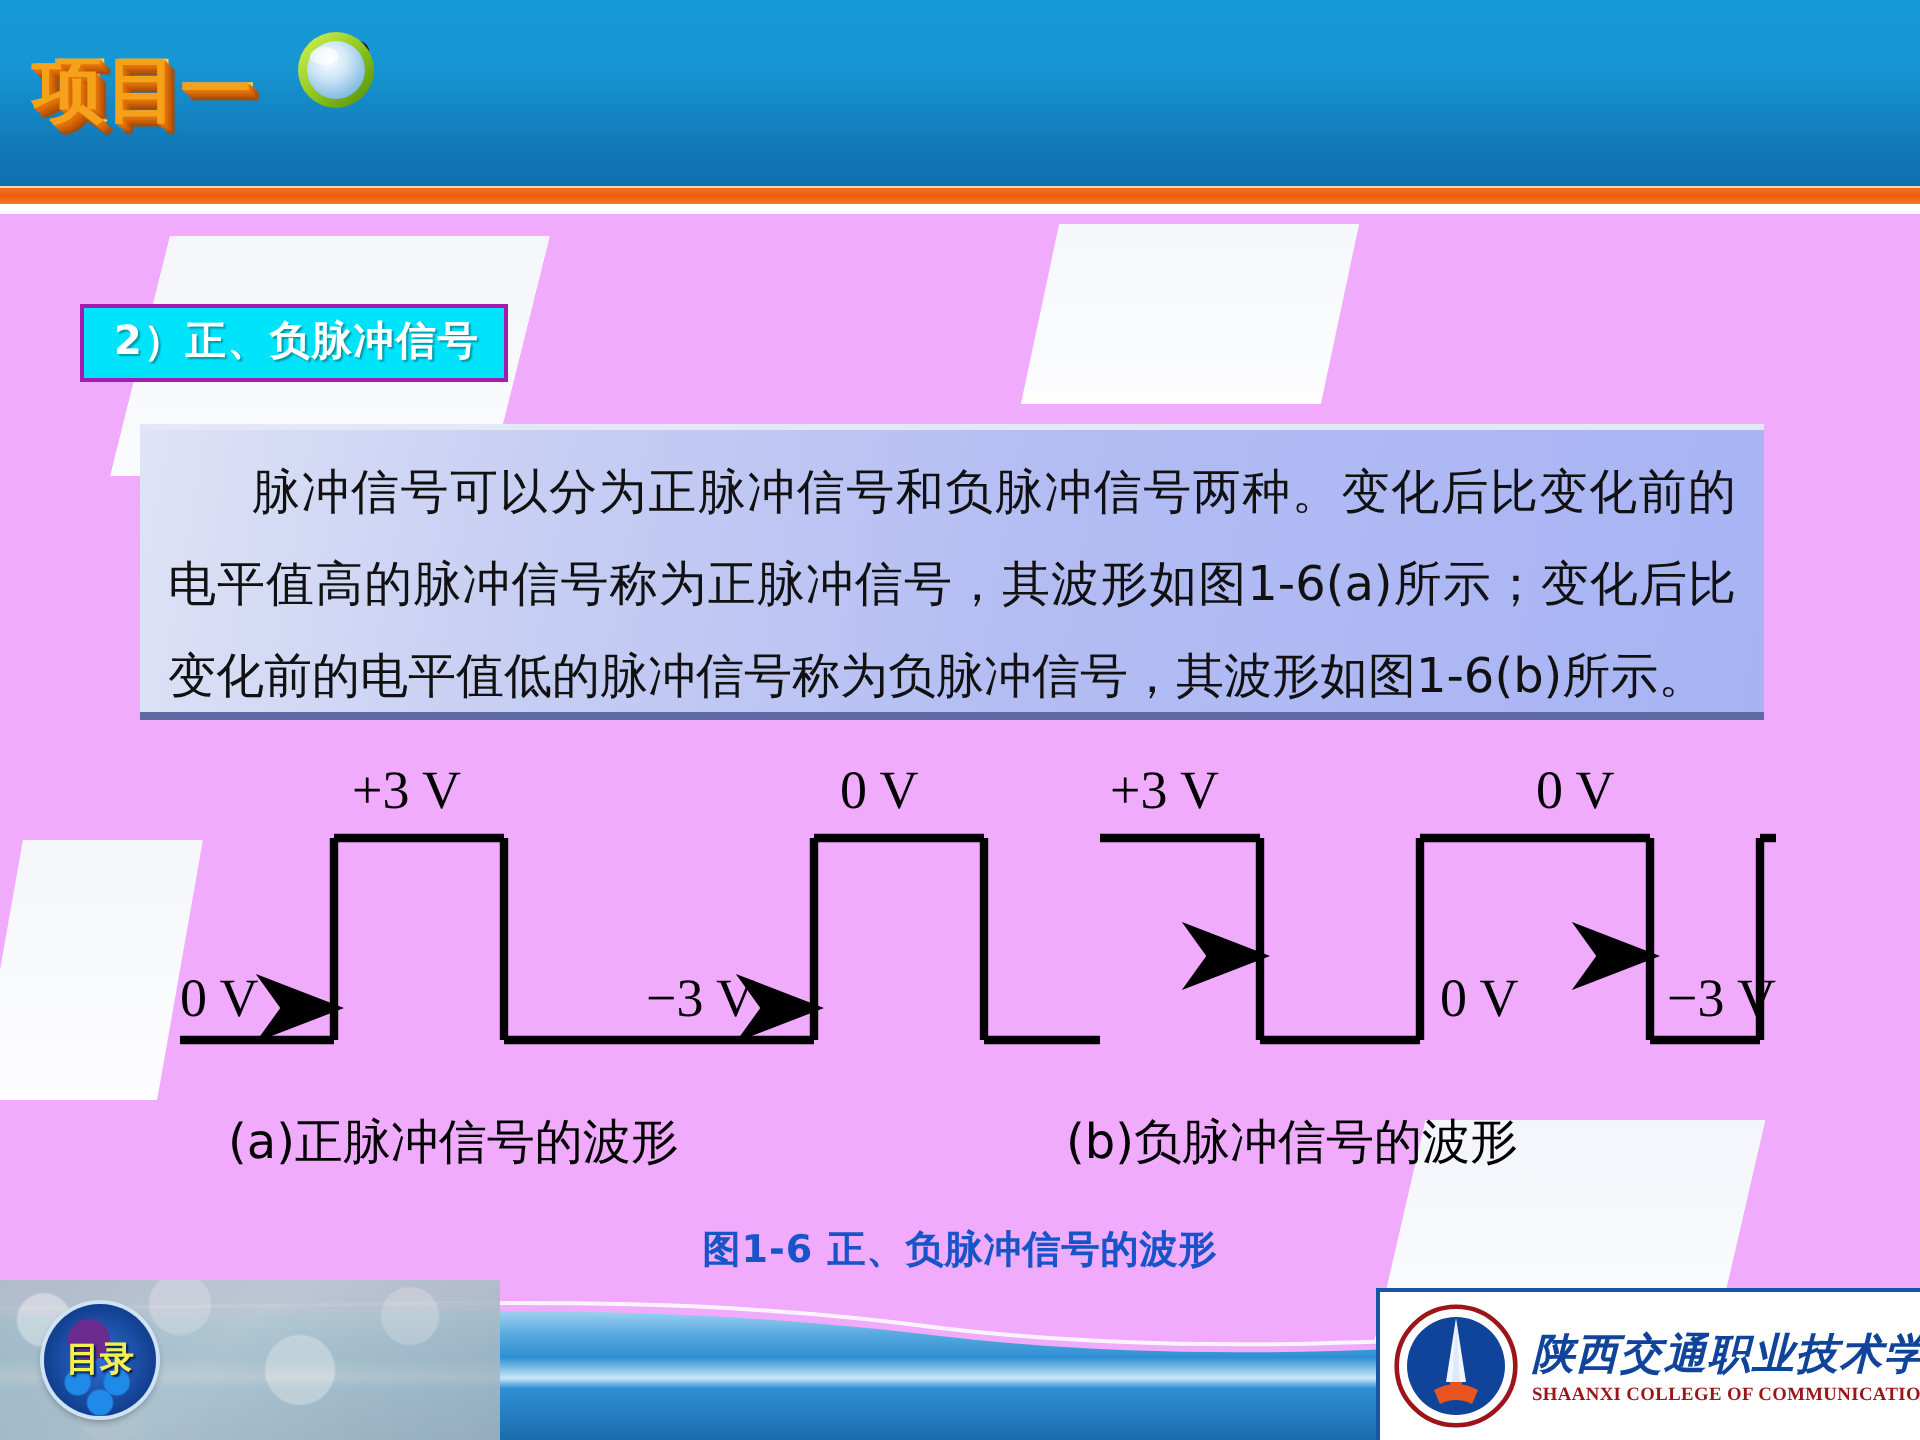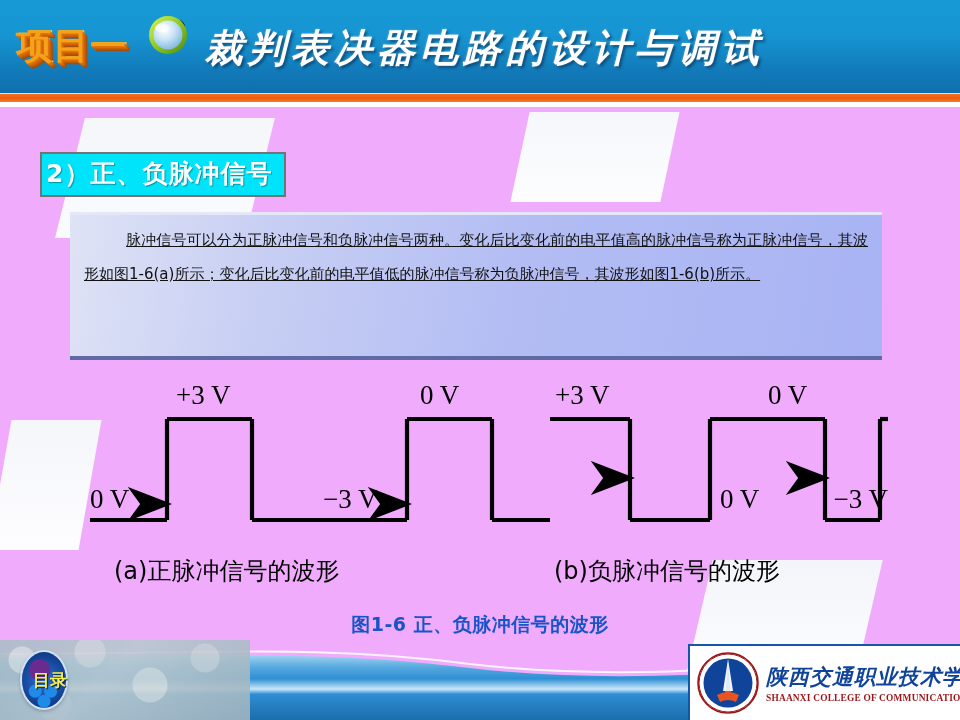--- a/index.html
+++ b/index.html
@@ -58,65 +58,64 @@
     font-weight: bold; font-style: italic;
     font-size: 38px; letter-spacing: 5px;
     line-height: 72px;
     white-space: nowrap;
     text-shadow: 2px 2px 3px rgba(0,40,80,0.65), 0 0 2px rgba(255,255,255,0.5);
   }
 
   
   #subtitle-chip {
     position: absolute; left: 40px; top: 152px;
-    padding: 3px 12px 5px 4px;
+    padding: 3px 12px 5px 15px;
     background: #00e4fb;
-    border: 2px solid #737373;
+    border: 2px solid #a21caf;
     color: #ffffff;
     font-family: "DejaVu Sans", sans-serif;
-    font-size: 25px; font-weight: bold; letter-spacing: 1px;
+    font-size: 20px; font-weight: bold; letter-spacing: 1px;
     white-space: nowrap;
     text-shadow: 1px 1px 1px rgba(0,0,0,0.35);
   }
 
   
   #textbox {
     position: absolute; left: 70px; top: 212px; width: 812px; height: 148px;
     background: linear-gradient(100deg, #dfe3f6 0%, #c9d0f3 22%, #b3bdf3 55%, #a8b3f4 100%);
     border-top: 3px solid #e3e7f8;
     border-bottom: 4px solid #5f6aa5;
     padding: 8px 14px 6px 14px;
   }
   #textbox p {
     color: #111111;
     font-family: "DejaVu Sans", sans-serif;
-    font-size: 15px;
-    line-height: 34px;
+    font-size: 24px;
+    line-height: 46px;
     text-indent: 42px;
     letter-spacing: 0px;
     text-align: justify;
-    text-decoration: underline;
   }
 
   
   #figure-area {
     position: absolute; left: 80px; top: 372px; width: 810px; height: 230px;
   }
   .wave-svg { display: block; }
   .fig-caption-row {
     position: absolute; left: 80px; top: 555px; width: 810px;
     display: flex;
   }
   .fig-caption {
     font-family: "DejaVu Sans", sans-serif;
     font-size: 24px; color: #000;
     white-space: nowrap;
   }
   .fig-caption.a { margin-left: 34px; width: 400px; }
-  .fig-caption.b { margin-left: 40px; }
+  .fig-caption.b { margin-left: 19px; }
 
   #figure-title {
     position: absolute; left: 0; top: 612px; width: 960px;
     text-align: center;
     color: #1654c8;
     font-family: "DejaVu Sans", sans-serif;
     font-size: 19px; font-weight: bold;
     letter-spacing: 0.5px;
   }
 
@@ -133,21 +132,21 @@
     background:
       radial-gradient(circle at 22px 30px, #cfd9dd 0 13px, transparent 14px),
       radial-gradient(circle at 90px 22px, #c8d3d8 0 15px, transparent 16px),
       radial-gradient(circle at 150px 55px, #cfd8da 0 17px, transparent 18px),
       radial-gradient(circle at 205px 28px, #c3ced4 0 14px, transparent 15px),
       radial-gradient(circle at 55px 75px, #bfcbd2 0 16px, transparent 17px),
       linear-gradient(135deg,#a9bcc6 0%, #b9c9d1 45%, #9fb4c0 100%);
     opacity: .9;
   }
   #toc-button {
-    position: absolute; left: 22px; top: 12px; width: 44px; height: 56px;
+    position: absolute; left: 22px; top: 12px; width: 56px; height: 56px;
     border-radius: 50%;
     background:
       radial-gradient(circle at 40% 32%, #6b2a8d 0 10px, transparent 11px),
       radial-gradient(circle at 30% 70%, #1f8ae8 0 6px, transparent 7px),
       radial-gradient(circle at 65% 70%, #1f8ae8 0 6px, transparent 7px),
       radial-gradient(circle at 50% 88%, #1f8ae8 0 6px, transparent 7px),
       radial-gradient(circle at 50% 50%, #2f6fd6 0%, #123f8f 70%, #0b2a63 100%);
     box-shadow: 0 0 0 2px #cfe3f6, 0 2px 5px rgba(0,0,0,0.45);
     cursor: pointer;
   }
@@ -214,21 +213,20 @@
         </linearGradient>
       </defs>
       <g transform="rotate(-40 30 25)">
         <rect x="26" y="24" width="34" height="9" rx="4" fill="url(#handleg)"></rect>
       </g>
       <circle cx="40" cy="21" r="19" fill="url(#ringg)"></circle>
       <circle cx="40" cy="21" r="14.5" fill="url(#lensg)"></circle>
       <ellipse cx="34" cy="14" rx="7" ry="4.5" fill="#ffffff" opacity=".6"></ellipse>
     </svg>
 
-    <div class="header-title">裁判表决器电路的设计与调试</div>
   </div>
   <div id="header-underline"></div>
   <div id="header-bottom-white"></div>
 
   <div id="subtitle-chip">2）正、负脉冲信号</div>
 
   <div id="textbox">
     <p>脉冲信号可以分为正脉冲信号和负脉冲信号两种。变化后比变化前的电平值高的脉冲信号称为正脉冲信号，其波形如图1-6(a)所示；变化后比变化前的电平值低的脉冲信号称为负脉冲信号，其波形如图1-6(b)所示。</p>
   </div>
 

